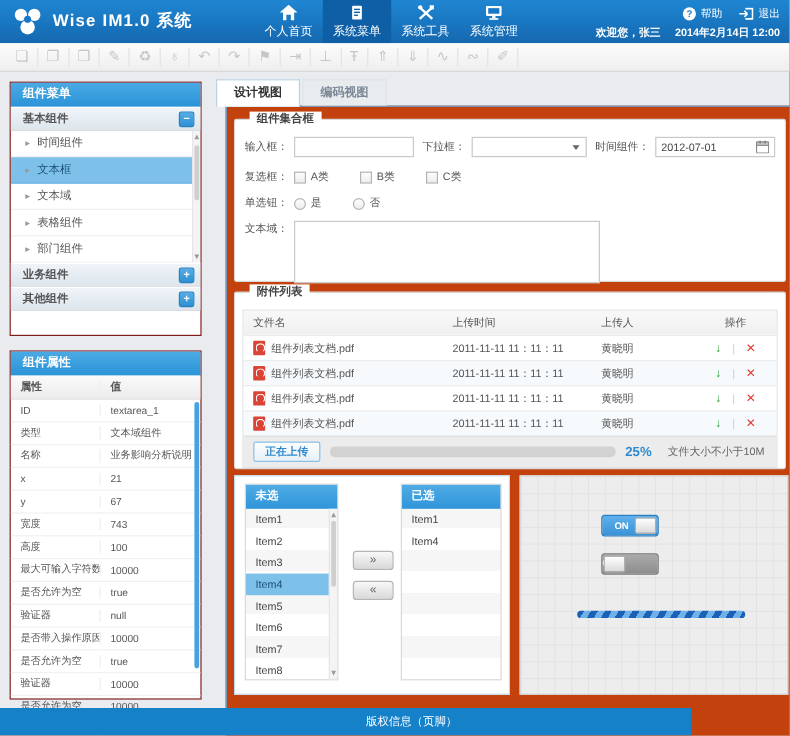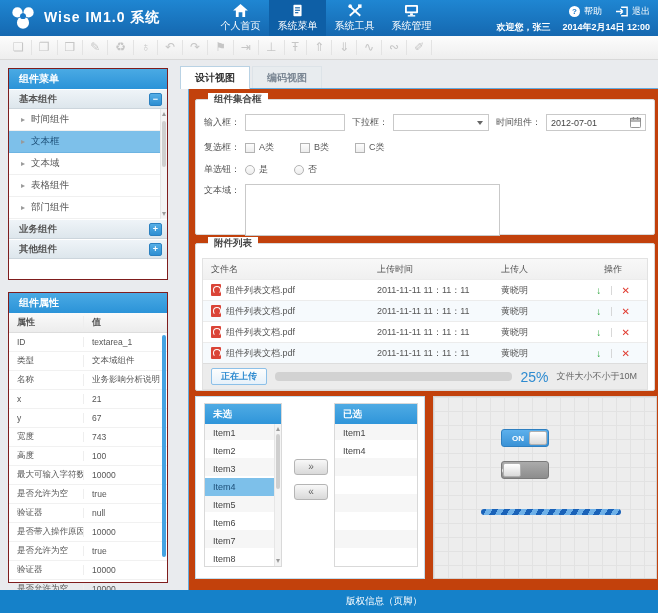--- a/index.html
+++ b/index.html
@@ -83,21 +83,21 @@
   .c-act { flex:1; display:flex; justify-content:center; align-items:center; gap:9px; }
   .pdf { position:relative; width:10px; height:12px; background:#da4437; border-radius:1px; flex:0 0 auto; }
   .pdf::after { content:""; position:absolute; top:1.5px; left:2px; width:6px; height:6px; border:1.5px solid #fff; border-radius:50%; border-bottom-color:transparent; }
   .dl { color:#2ca43c; font-weight:bold; font-size:10px; cursor:pointer; }
   .del { color:#e03a2f; font-weight:bold; font-size:10px; cursor:pointer; }
   .asep { color:#ccc; }
   .up-row { display:flex; align-items:center; gap:8px; height:26px; background:#ececec; border-top:1px solid #ddd; padding:0 8px; }
   .upload-btn { height:17px; padding:0 9px; background:linear-gradient(#fdfdfd,#e6f1fa); border:1px solid #8cc0e8; border-radius:2px; color:#2e8bd0; font-size:9px; font-weight:bold; display:flex; align-items:center; cursor:pointer; }
   .progress { flex:1; max-width:238px; height:9px; background:#d2d2d2; border-radius:4px; overflow:hidden; }
   .progress-fill { height:100%; background:linear-gradient(#55a9e6,#2f8ed6); }
-  .pct { color:#2e8bd0; font-size:14px; font-weight:normal; }
+  .pct { color:#2e8bd0; font-size:11px; font-weight:bold; }
   .hint { margin-left:auto; color:#666; font-size:9px; padding-right:2px; }
 
   .dual-box { position:absolute; left:6px; top:307px; width:230px; height:183px; border:1px solid #c2ddee; background:#fff; }
   .list { position:absolute; top:6px; height:164px; width:78px; border:1px solid #d9d9d9; background:repeating-linear-gradient(#fff 0 18px, #f6f6f6 18px 36px); background-origin:content-box; }
   .list.left { left:8px; } .list.right { left:138px; width:84px; }
   .list-header { height:20px; background:linear-gradient(#4fabe4,#2f95da); color:#fff; font-weight:bold; font-size:9.5px; line-height:20px; padding-left:8px; }
   .list-body { position:relative; height:144px; overflow:hidden; }
   .list-item { height:18px; line-height:18px; padding-left:8px; font-size:9px; color:#444; cursor:pointer; }
   .list-item.selected { background:#7dc0ea; color:#1d4f78; }
   .list .vscroll { top:20px; }
@@ -106,21 +106,21 @@
 
   .grid-box { position:absolute; left:244px; top:307px; width:224px; height:183px; border:1px solid #d2d2d2; background-color:#ededed; background-image:linear-gradient(#e2e2e2 1px,transparent 1px),linear-gradient(90deg,#e2e2e2 1px,transparent 1px); background-size:14px 14px; }
   .toggle { position:absolute; width:48px; height:18px; border-radius:3px; font-size:8px; font-weight:bold; color:#fff; display:flex; align-items:center; cursor:pointer; }
   .toggle .knob { position:absolute; top:1px; width:18px; height:14px; background:linear-gradient(#ffffff,#dadada); border:1px solid #b0b0b0; border-radius:2px; }
   .toggle.on { left:67px; top:32px; background:linear-gradient(#5db0ec,#3a92d6); border:1px solid #2e7fc0; padding-left:10px; }
   .toggle.on .knob { right:1px; }
   .toggle.off { left:67px; top:64px; background:linear-gradient(#ababab,#8d8d8d); border:1px solid #7a7a7a; padding-right:9px;font-family:Liberation Mono, monospace; }
   .toggle.off .knob { left:1px; }
   .stripe-line { position:absolute; left:47px; top:112px; width:140px; height:6px; border-radius:3px; background:repeating-linear-gradient(120deg,#1a62b8 0 5px,#6fb1e8 5px 10px); }
 
-  .footer { position:absolute; left:0; top:590px; width:658px; height:23px; background:#1581c9; color:#fff; font-size:9.5px; display:flex; align-items:center; justify-content:center; padding-left:110px; }
+  .footer { position:absolute; left:0; top:590px; width:576px; height:23px; background:#1581c9; color:#fff; font-size:9.5px; display:flex; align-items:center; justify-content:center; padding-left:110px; }
 </style>
 </head>
 <body>
 
 <div class="header">
   <div class="logo-area">
     <svg width="26" height="26" viewBox="0 0 28 28">
       <circle cx="8" cy="8" r="5.5" fill="#fff"></circle>
         <circle cx="20" cy="8" r="5.5" fill="#fff"></circle>
       <circle cx="14" cy="19" r="6.5" fill="#fff"></circle>

